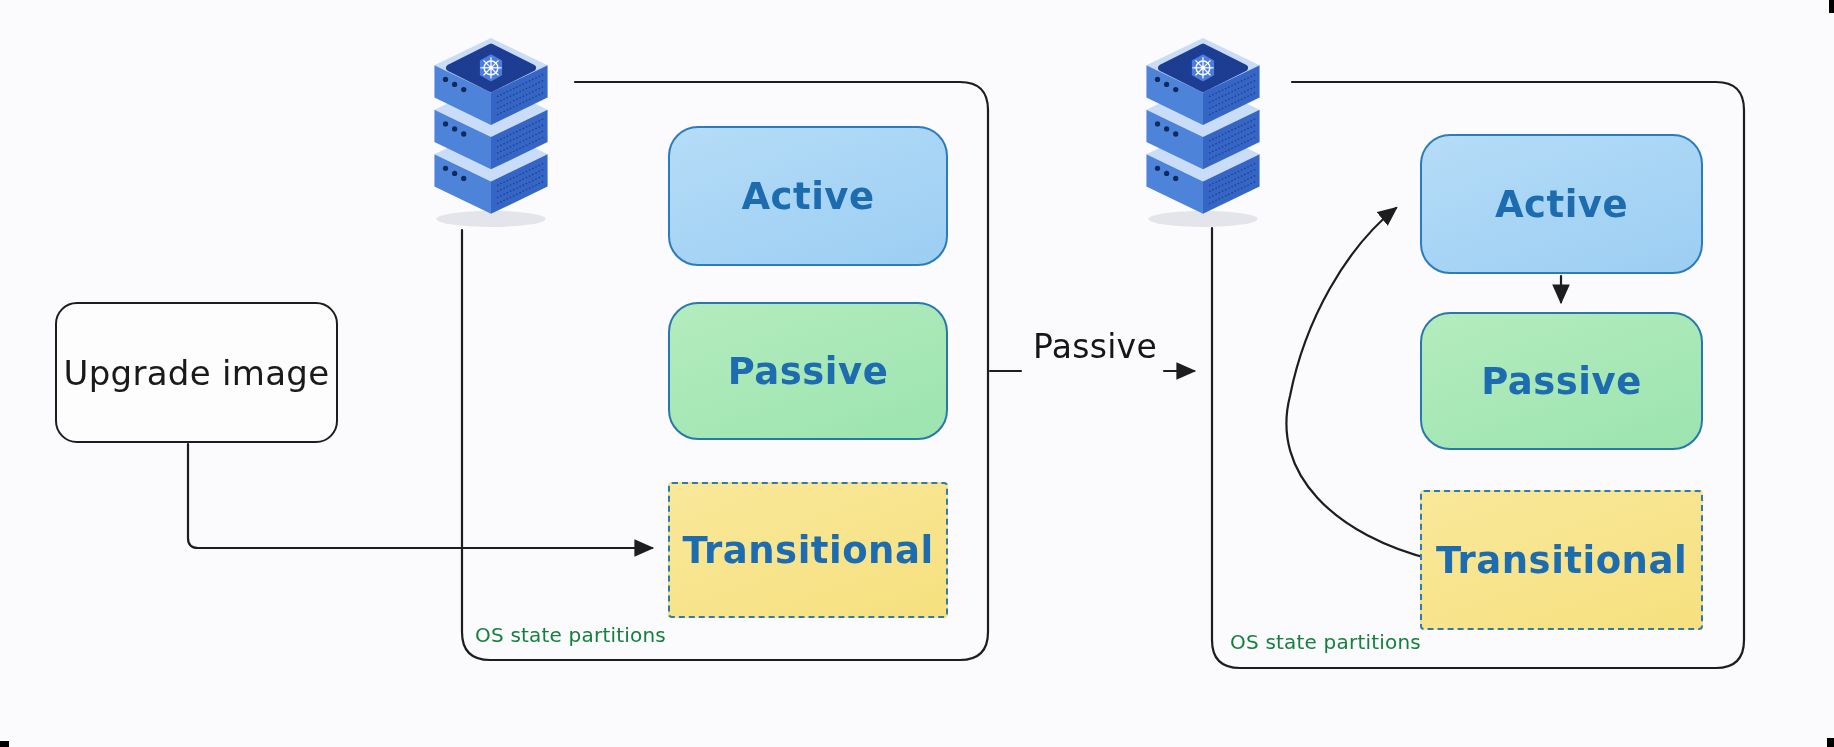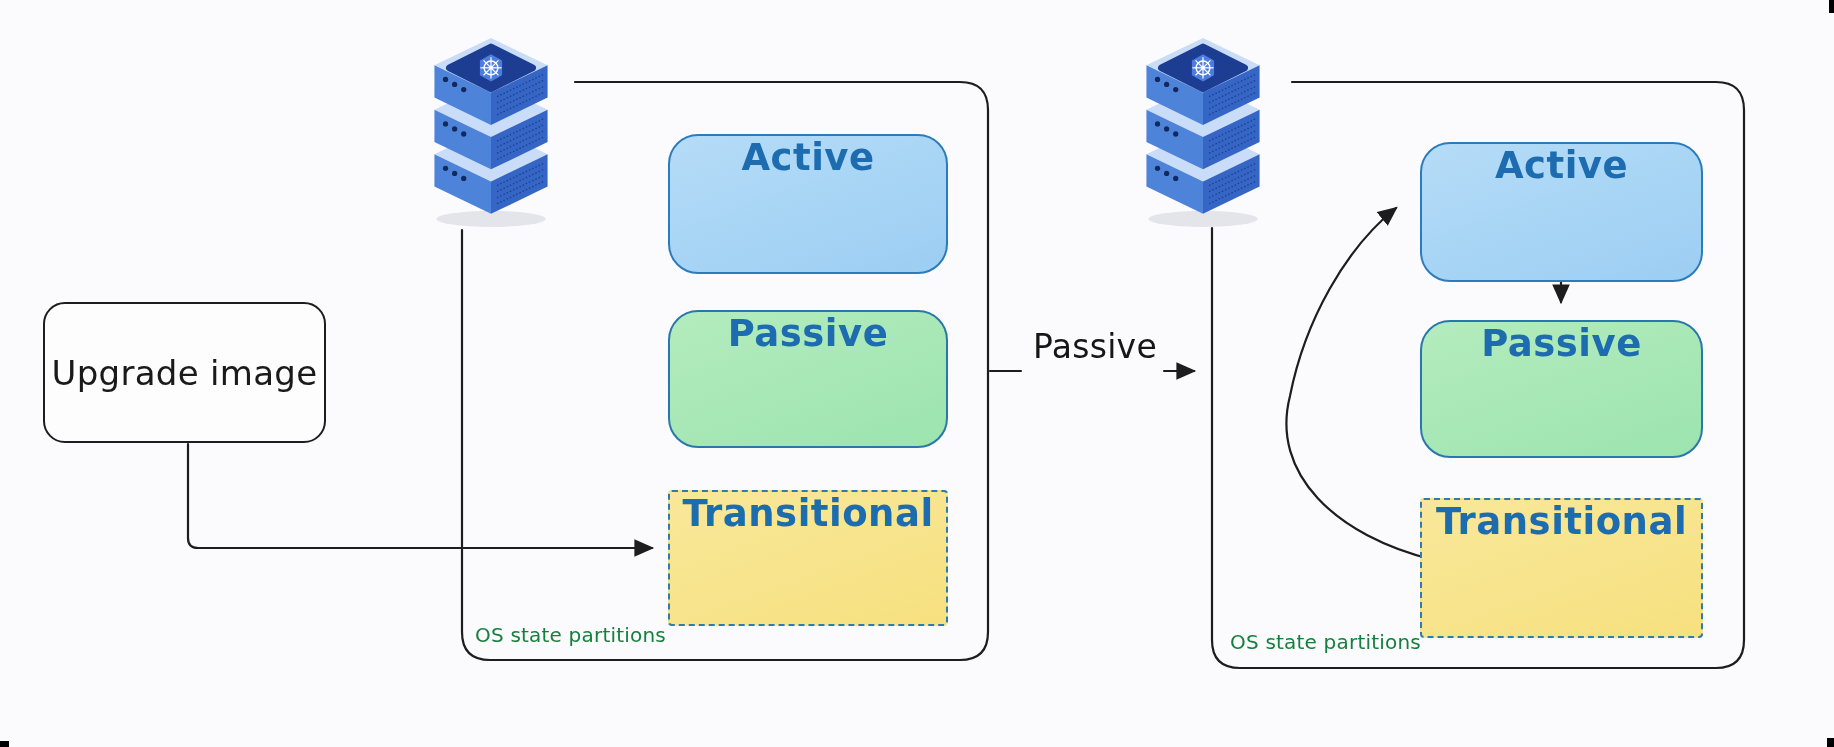--- a/index.html
+++ b/index.html
@@ -7,22 +7,22 @@
     --active-fill:#a7d4f5; --active-border:#2b7cbd;
     --passive-fill:#a9e8b8; --passive-border:#2878ae;
     --transitional-fill:#f8e48b; --transitional-border:#2e7cab;
   }
   html,body{margin:0;padding:0;background:var(--background);}
   .stage{position:relative;width:1834px;height:747px;overflow:hidden;
          font-family:"DejaVu Sans","Liberation Sans",sans-serif;background:var(--background);}
   svg.overlay{position:absolute;left:0;top:0;z-index:1;}
   .wire{fill:none;stroke:var(--outline);stroke-width:2.2px;stroke-linecap:round;}
   .arrowhead{fill:var(--outline);}
-  .partition{position:absolute;z-index:2;display:flex;justify-content:center;
-             border-radius:30px;box-sizing:border-box;margin-top:8px;}
+  .partition{position:absolute;z-index:2;display:flex;align-items:center;justify-content:center;
+             border-radius:30px;box-sizing:border-box;}
   .partition .plabel{font-size:37px;font-weight:600;letter-spacing:.5px;color:var(--label-blue);}
   .partition.active{background:linear-gradient(160deg,#b5dcf7,#9ccef3);border:2.5px solid var(--active-border);}
   .partition.passive{background:linear-gradient(160deg,#b4ecbd,#9ce4af);border:2.5px solid var(--passive-border);}
   .partition.transitional{background:linear-gradient(160deg,#f9e89a,#f6e07f);
              border:2.5px dashed var(--transitional-border);border-radius:4px;}
   .node-box{position:absolute;z-index:2;display:flex;align-items:center;justify-content:center;
             background:#fdfdfe;border:2.2px solid var(--outline);border-radius:22px;box-sizing:border-box;}
   .node-box .nlabel{font-size:34px;font-weight:500;color:#1a1a1a;letter-spacing:.3px;}
   .caption{position:absolute;z-index:2;font-size:20px;font-weight:500;color:#15803d;letter-spacing:.2px;}
   .transition-text{position:absolute;z-index:2;width:210px;text-align:center;font-size:33px;
@@ -49,21 +49,21 @@
     <path class="wire" marker-end="url(#arrow)" d="M 188 444 V 538 Q 188 548 198 548 H 652"></path>
 
     <path class="wire" d="M 990 371 H 1021"></path>
     <path class="wire" marker-end="url(#arrow)" d="M 1164 371 H 1194"></path>
 
     <path class="wire" marker-end="url(#arrow)" d="M 1561 276 V 302"></path>
 
     <path class="wire" marker-end="url(#arrow)" d="M 1434 560 C 1336 536 1270 474 1290 396 C 1305 320 1346 248 1396 208"></path>
   </svg>
 
-  <div class="node-box" style="left:43px;top:302px;width:283px;height:141px;">
+  <div class="node-box" style="left:55px;top:302px;width:283px;height:141px;">
     <span class="nlabel">Upgrade image</span>
   </div>
 
   <div class="transition-text" style="left:990px;top:323px;">
     <div>Passive</div>
   </div>
 
   <div class="partition active" style="left:668px;top:126px;width:280px;height:140px;">
     <span class="plabel">Active</span>
   </div>

